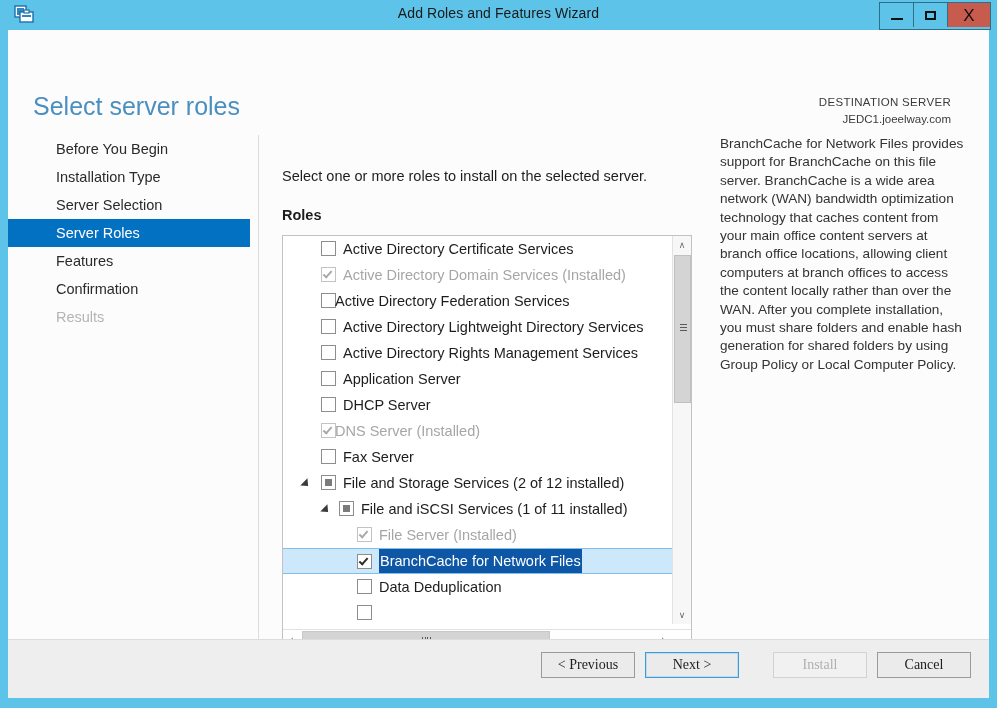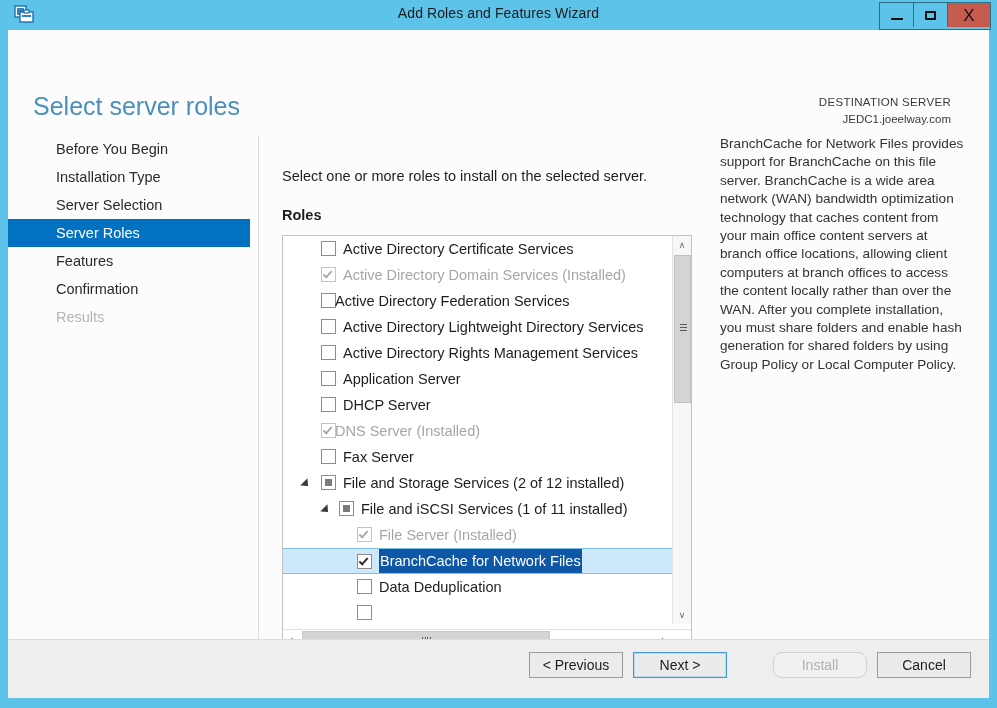--- a/index.html
+++ b/index.html
@@ -382,32 +382,32 @@
     width: 94px;
     height: 26px;
     background: #ebebeb;
     border: 1px solid #9a9a9a;
     font-size: 14px;
     color: #1d1d1d;
     display: flex;
     align-items: center;
     justify-content: center;
     box-sizing: border-box;
-    font-family: Liberation Sans, sans-serif;
+    font-family: Liberation Serif, serif;
   }
   .btn.focus {
     border: 1px solid #3f9ad6;
     box-shadow: 0 0 0 1px #bedcf0 inset;
   }
   .btn.disabled {
     color: #b0b0b0;
     background: #f1f1f1;
     border-color: #d2d2d2;
   }
-  .btn.spacer-left { margin-left: 36px; border-radius: 9px; }
+  .btn.spacer-left { margin-left: 24px; }
 </style>
 </head>
 <body>
 
 <div class="window">
 
   <div class="titlebar">
     <svg class="titlebar-icon" viewBox="0 0 20 20">
       <rect x="1" y="1" width="11" height="11" fill="#ffffff" stroke="#1f6fa8" stroke-width="1.4"></rect>
       <rect x="3" y="3" width="7" height="7" fill="#2f86c4"></rect>

